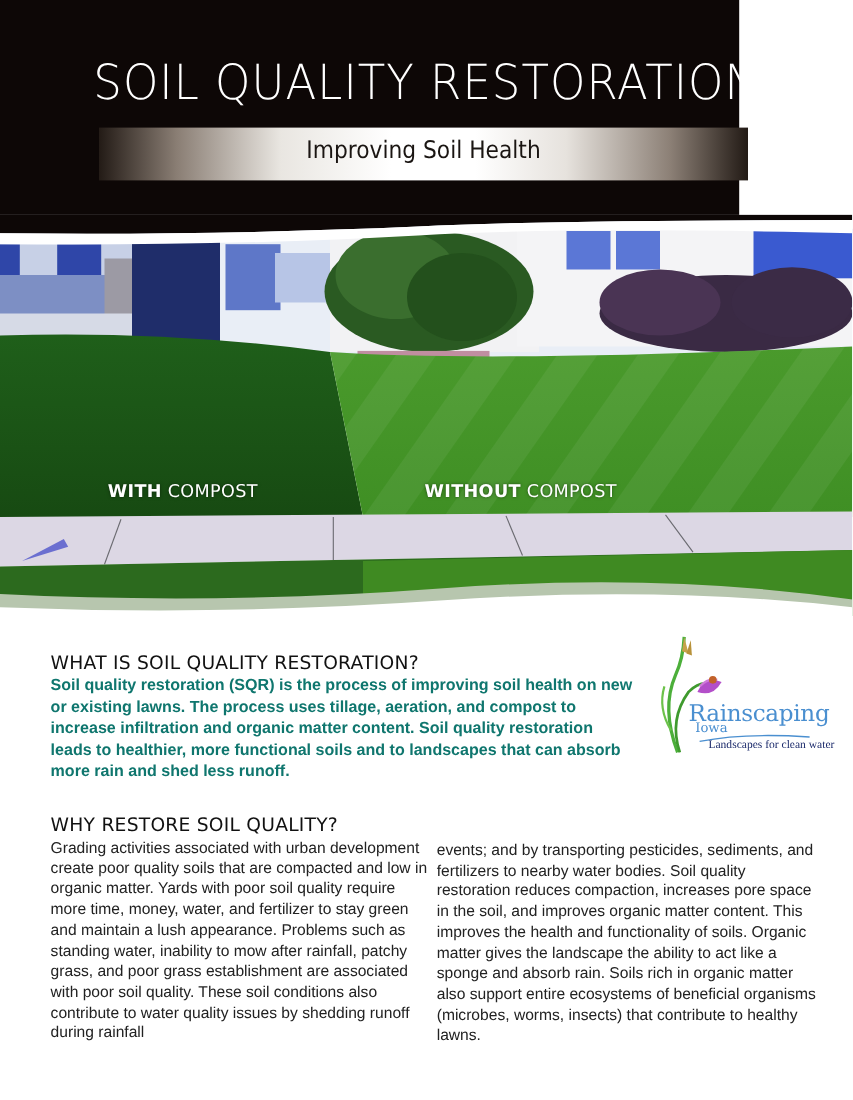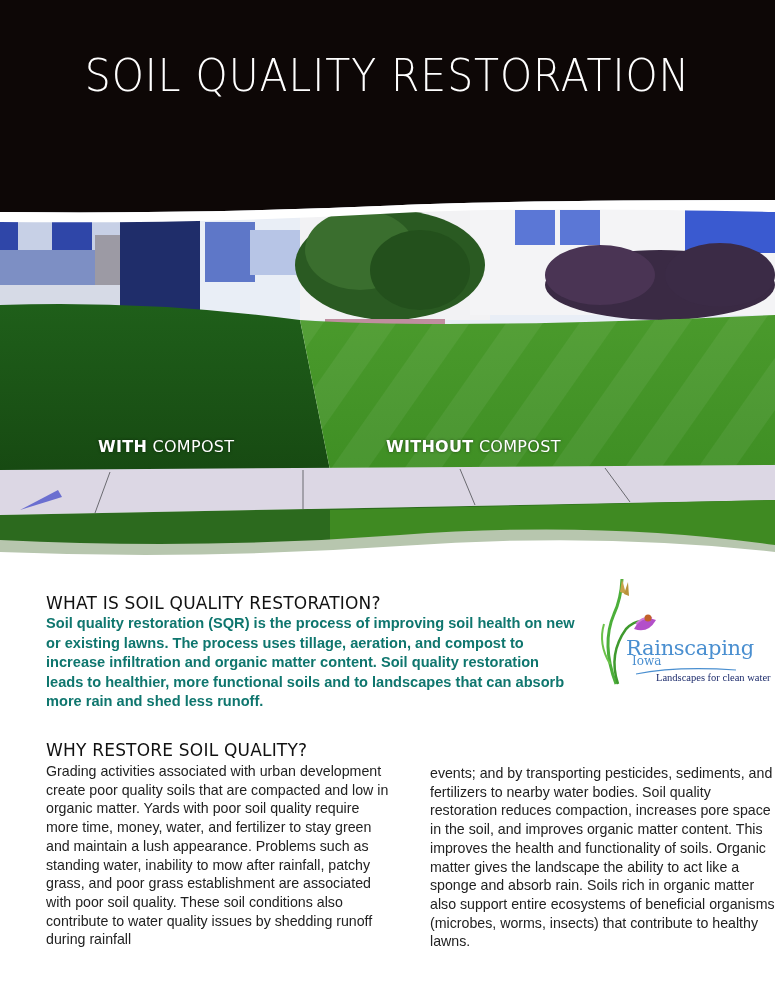--- a/index.html
+++ b/index.html
@@ -1,21 +1,21 @@
 <!DOCTYPE html>
 <html><head>
 <meta charset="utf-8">
 <style>
   * { margin: 0; padding: 0; box-sizing: border-box; }
   html, body { width: 775px; height: 1000px; background: #ffffff; overflow: hidden; }
   body { position: relative; font-family: "Liberation Sans", sans-serif; color: #1a1a1a; }
 
   
   .header {
-    position: absolute; left: 0; top: 0; width: 775px; height: 225px;
+    position: absolute; left: 0; top: 0; width: 672px; height: 225px;
     background: #0d0706;
   }
   .title {
     position: absolute; left: 0; top: 50px; width: 775px; text-align: center;
     font-family: "DejaVu Sans", sans-serif; font-weight: 200;
     font-size: 44px; letter-spacing: 1px; color: #ffffff;
     transform: scaleX(0.93);
   }
   .subtitle-band {
     position: absolute; left: 90px; top: 116px; width: 590px; height: 48px;
@@ -52,42 +52,45 @@
     position: absolute; left: 46px; top: 614px; width: 530px;
     font-family: "Liberation Sans", sans-serif; font-weight: bold;
     font-size: 14.6px; line-height: 19.5px; color: #0f766e;
   }
   .col {
     position: absolute; top: 762px; width: 345px;
     font-family: "Liberation Sans", sans-serif; font-size: 14.2px;
     line-height: 18.7px; color: #222;
   }
   .col-left { left: 46px; }
-  .col-right { left: 397px; top: 764px; margin-left: 33px; }
+  .col-right { left: 397px; top: 764px; }
 
   
   .logo { position: absolute; left: 596px; top: 574px; width: 150px; height: 120px; }
   .logo-text-1 {
     position: absolute; left: 30px; top: 62px; font-family: "DejaVu Serif", serif;
     font-size: 21px; color: #4a8fd0; letter-spacing: -0.3px; text-align: right;
   }
   .logo-text-2 {
     position: absolute; left: 36px; top: 80px; font-family: "DejaVu Serif", serif;
     font-size: 12px; color: #4a8fd0;
   }
   .logo-tagline {
-    position: absolute; left: 60px; top: 98px; font-family: "Liberation Serif", serif;
+    position: absolute; left: 48px; top: 98px; font-family: "Liberation Serif", serif;
     font-size: 10.5px; color: #1b2a6b; white-space: nowrap;
   }
 </style>
 </head>
 <body>
 
 <div class="header">
   <div class="title">SOIL QUALITY RESTORATION</div>
+  <div class="subtitle-band">
+    <div class="subtitle">Improving Soil Health</div>
+  </div>
 </div>
 
 <div class="photo">
   <svg width="775" height="365" viewBox="0 195 775 365" xmlns="http://www.w3.org/2000/svg">
     <defs>
       <linearGradient id="gDark" x1="0" y1="0" x2="0" y2="1">
         <stop offset="0" stop-color="#1f5f1a"></stop>
           <stop offset="1" stop-color="#174a12"></stop>
       </linearGradient>
       <linearGradient id="gLight" x1="0" y1="0" x2="0" y2="1">

